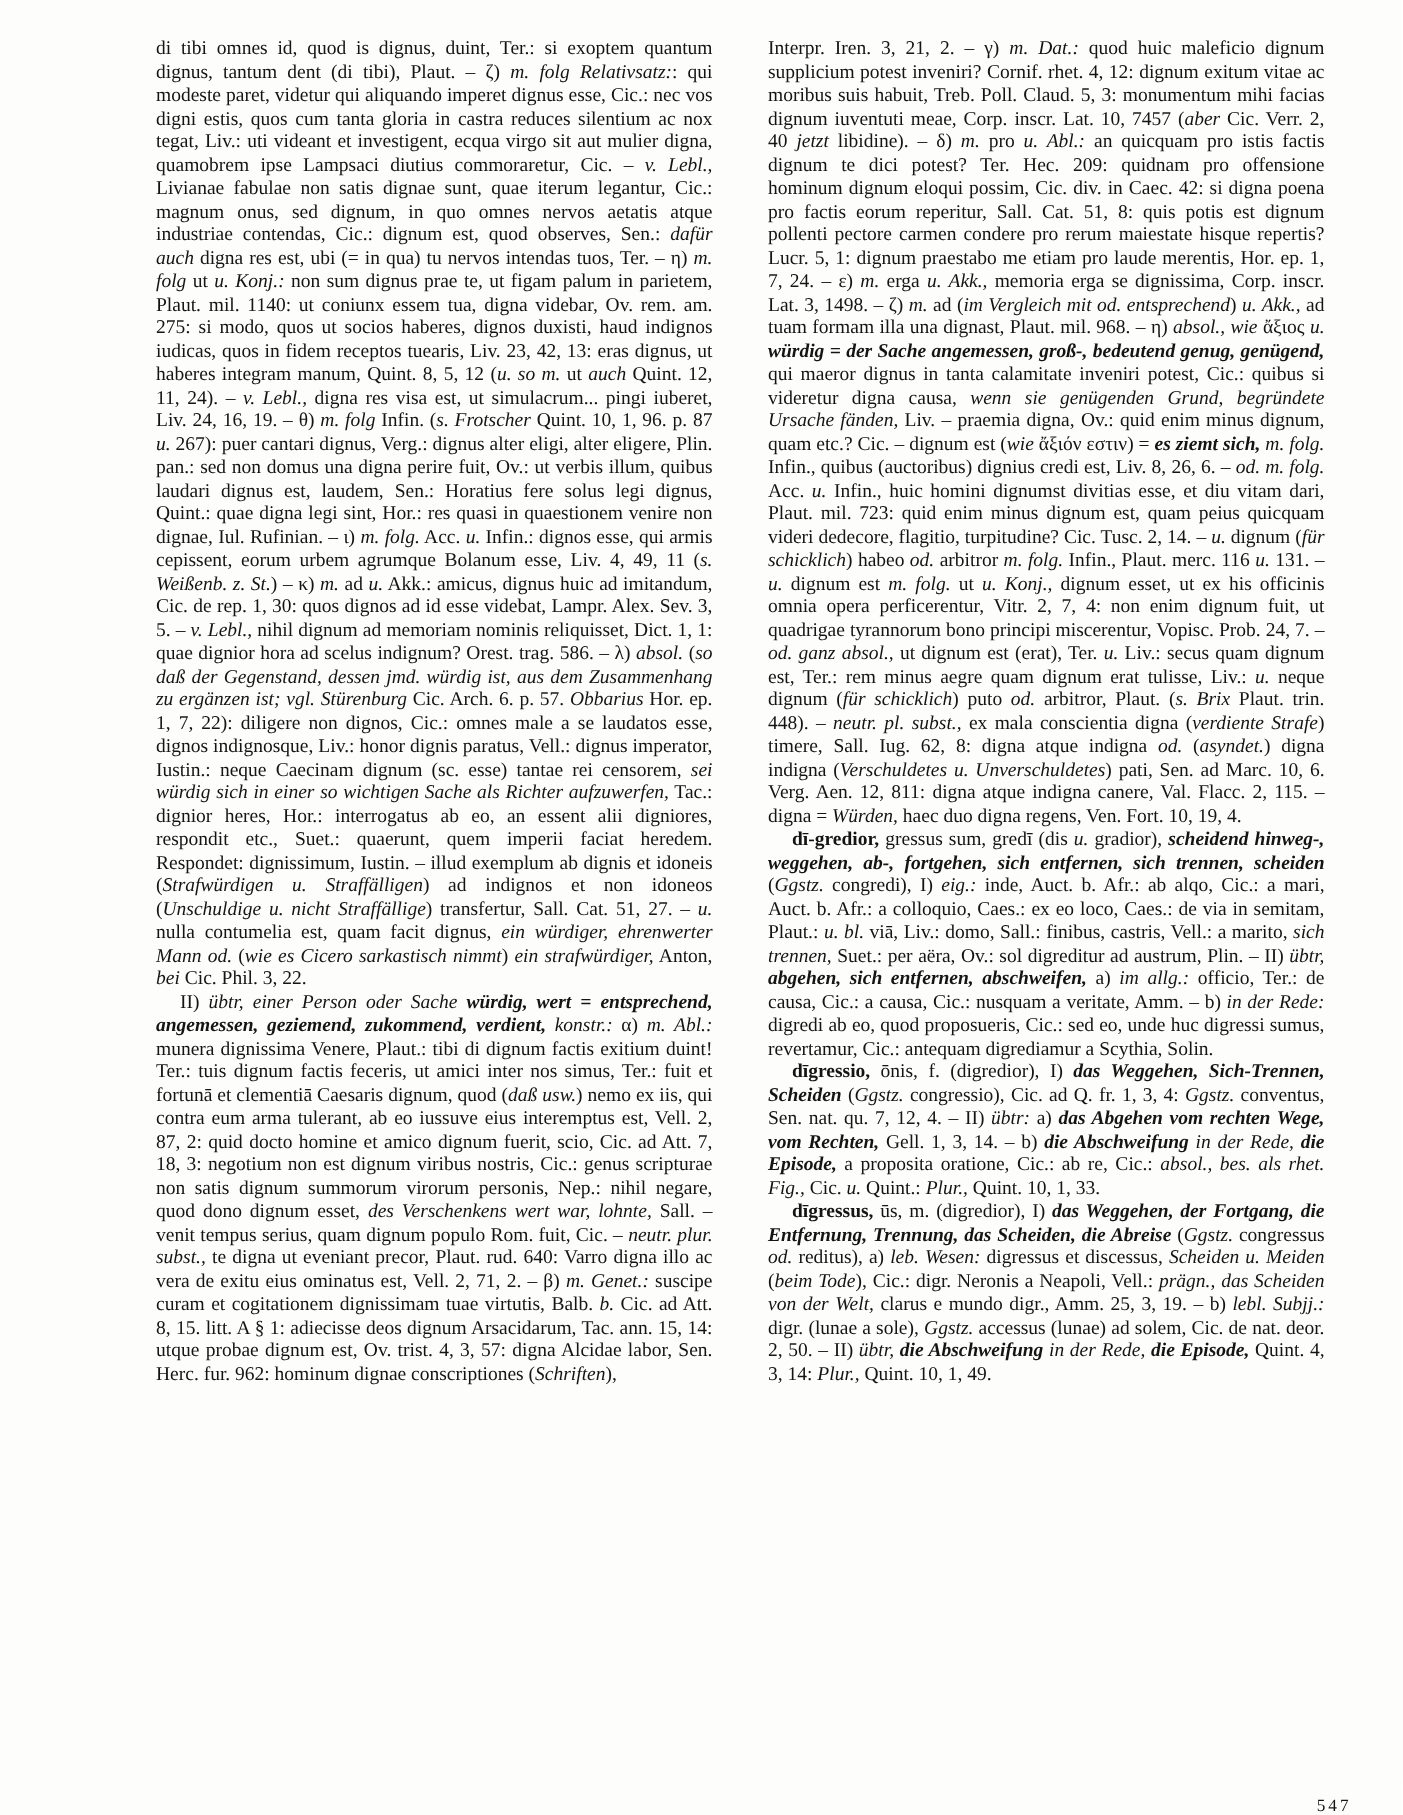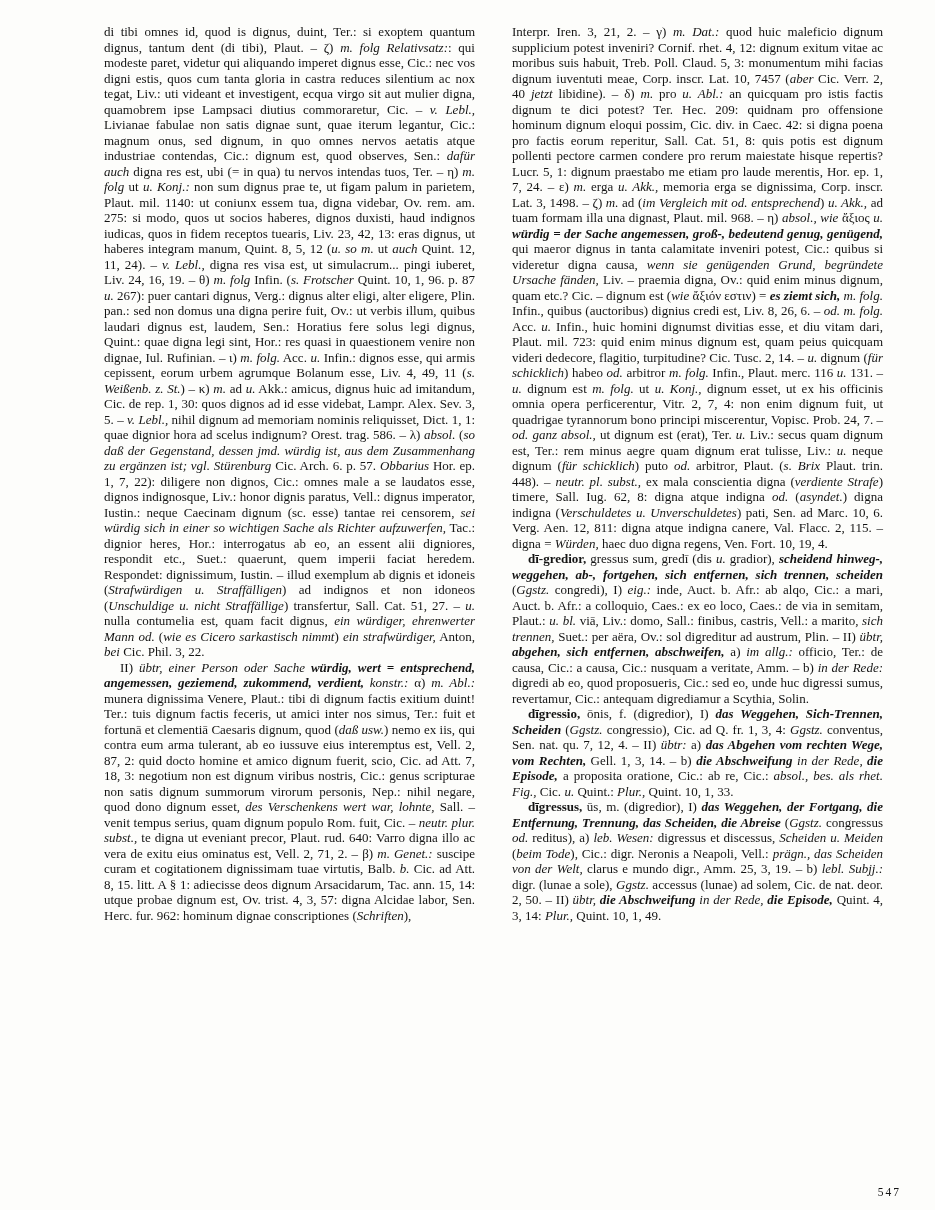--- a/index.html
+++ b/index.html
@@ -32,21 +32,21 @@
   .col p {
     margin: 0;
     padding: 0;
   }
   .col p.indent {
     text-indent: 16px;
   }
   .pageno {
     position: absolute;
     right: 34px;
-    bottom: 12px;
+    bottom: 0;
     font-size: 11.5px;
     letter-spacing: 2px;
   }
 </style>
 </head>
 <body>
 
 <div class="page">
   <div class="cols">
     <div class="col">

